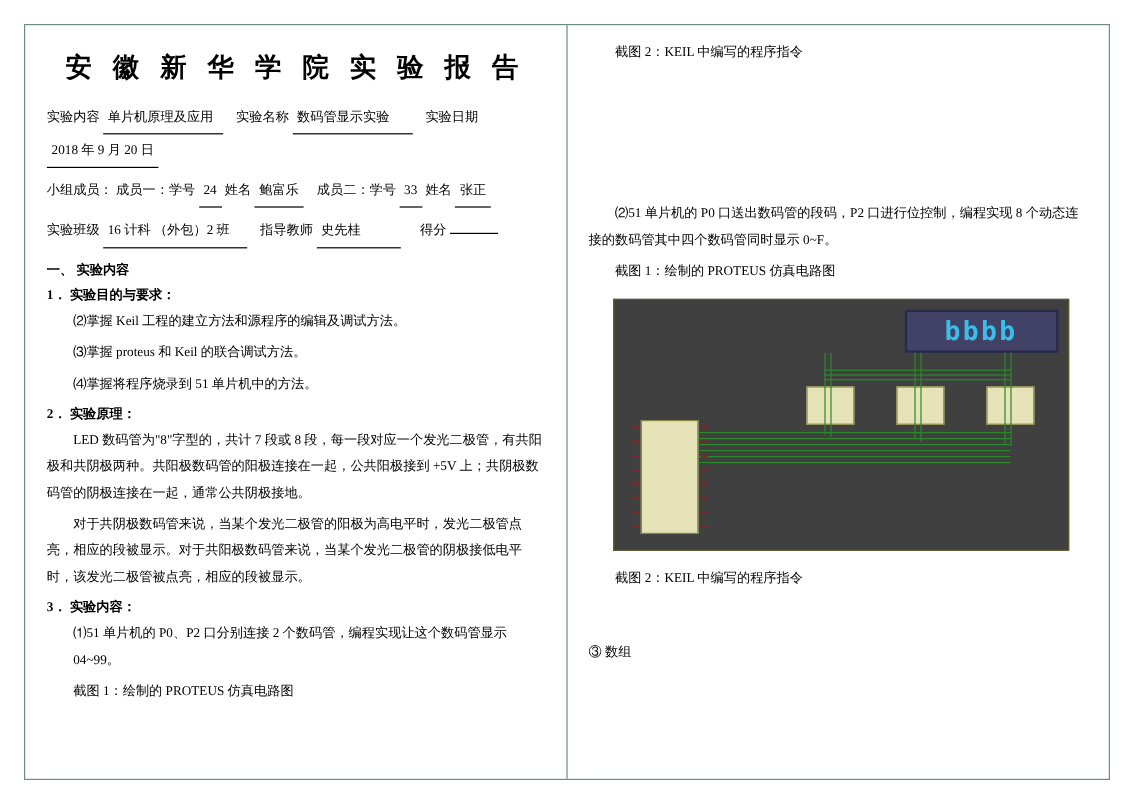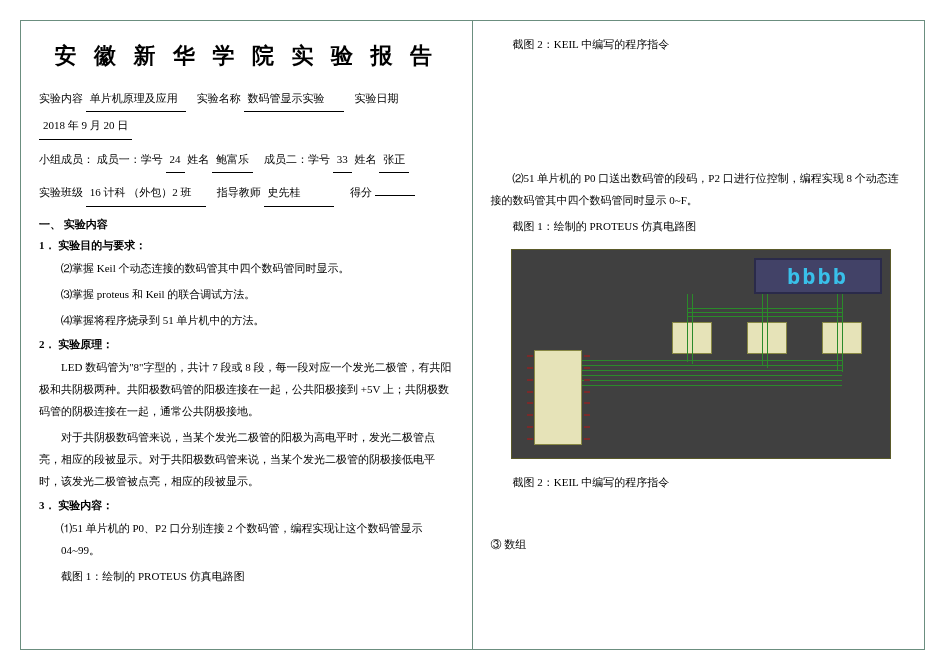--- a/index.html
+++ b/index.html
@@ -157,21 +157,21 @@
       &nbsp;&nbsp;
       <span>指导教师</span>
       <span class="underline" style="min-width:70px">史先桂</span>
       &nbsp;&nbsp;&nbsp;&nbsp;
       <span>得分</span>
       <span class="underline" style="min-width:40px"></span>
     </div>
 
     <div class="section-head">一、 实验内容</div>
     <div class="sub-head">1． 实验目的与要求：</div>
-    <div class="body-text indent2">⑵掌握 Keil 个动态连接的数码管其中四个数码管同时显示。</div>
+    <div class="body-text indent2">⑵掌握 Keil 工程的建立方法和源程序的编辑及调试方法。</div>
     <div class="body-text indent2">⑶掌握 proteus 和 Keil 的联合调试方法。</div>
     <div class="body-text indent2">⑷掌握将程序烧录到 51 单片机中的方法。</div>
 
     <div class="sub-head">2． 实验原理：</div>
     <div class="body-text indent">LED 数码管为"8"字型的，共计 7 段或 8 段，每一段对应一个发光二极管，有共阳极和共阴极两种。共阳极数码管的阳极连接在一起，公共阳极接到 +5V 上；共阴极数码管的阴极连接在一起，通常公共阴极接地。</div>
     <div class="body-text indent">对于共阴极数码管来说，当某个发光二极管的阳极为高电平时，发光二极管点亮，相应的段被显示。对于共阳极数码管来说，当某个发光二极管的阴极接低电平时，该发光二极管被点亮，相应的段被显示。</div>
 
     <div class="sub-head">3． 实验内容：</div>
     <div class="body-text indent2">⑴51 单片机的 P0、P2 口分别连接 2 个数码管，编程实现让这个数码管显示 04~99。</div>
     <div class="body-text indent2">截图 1：绘制的 PROTEUS 仿真电路图</div>

